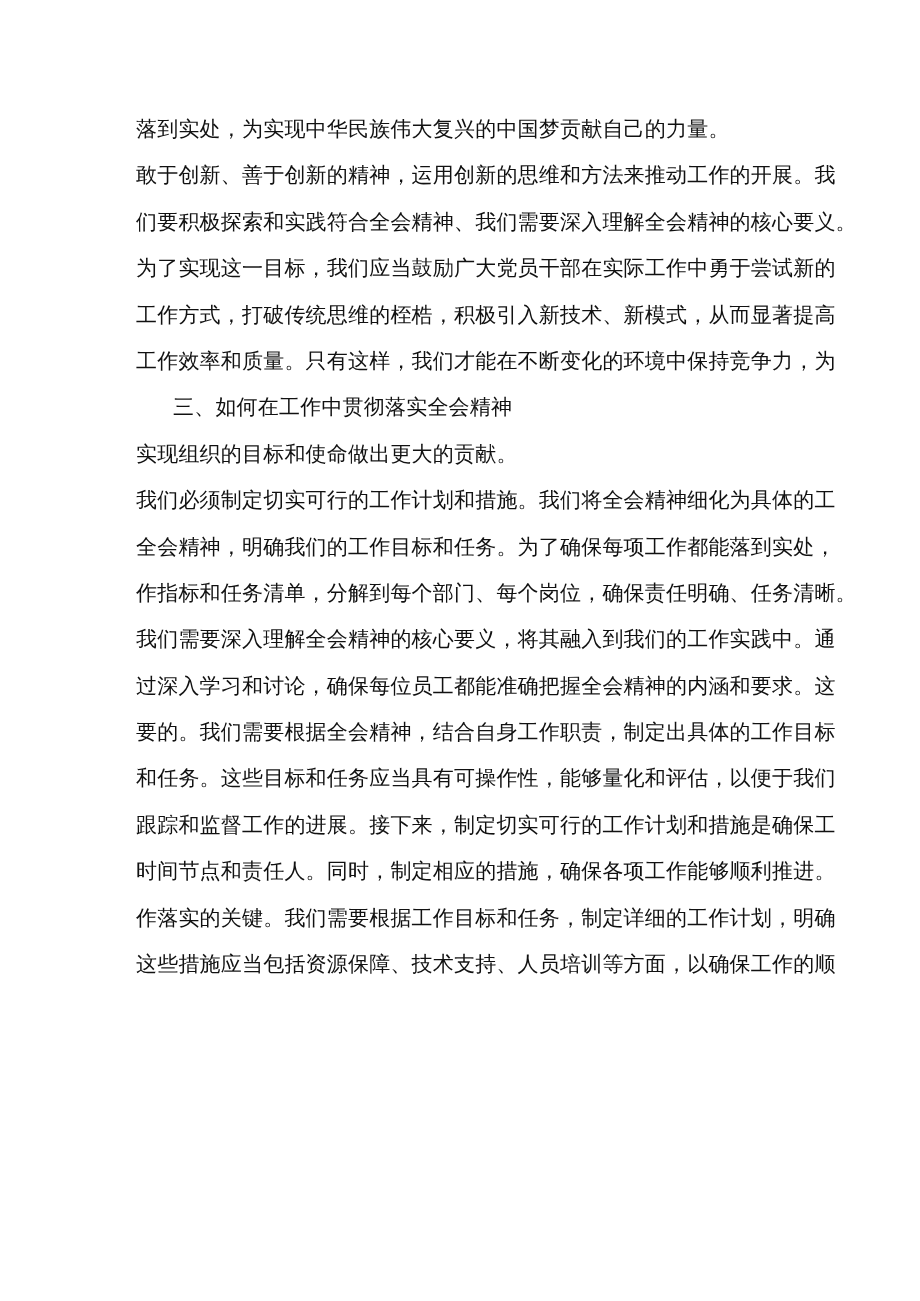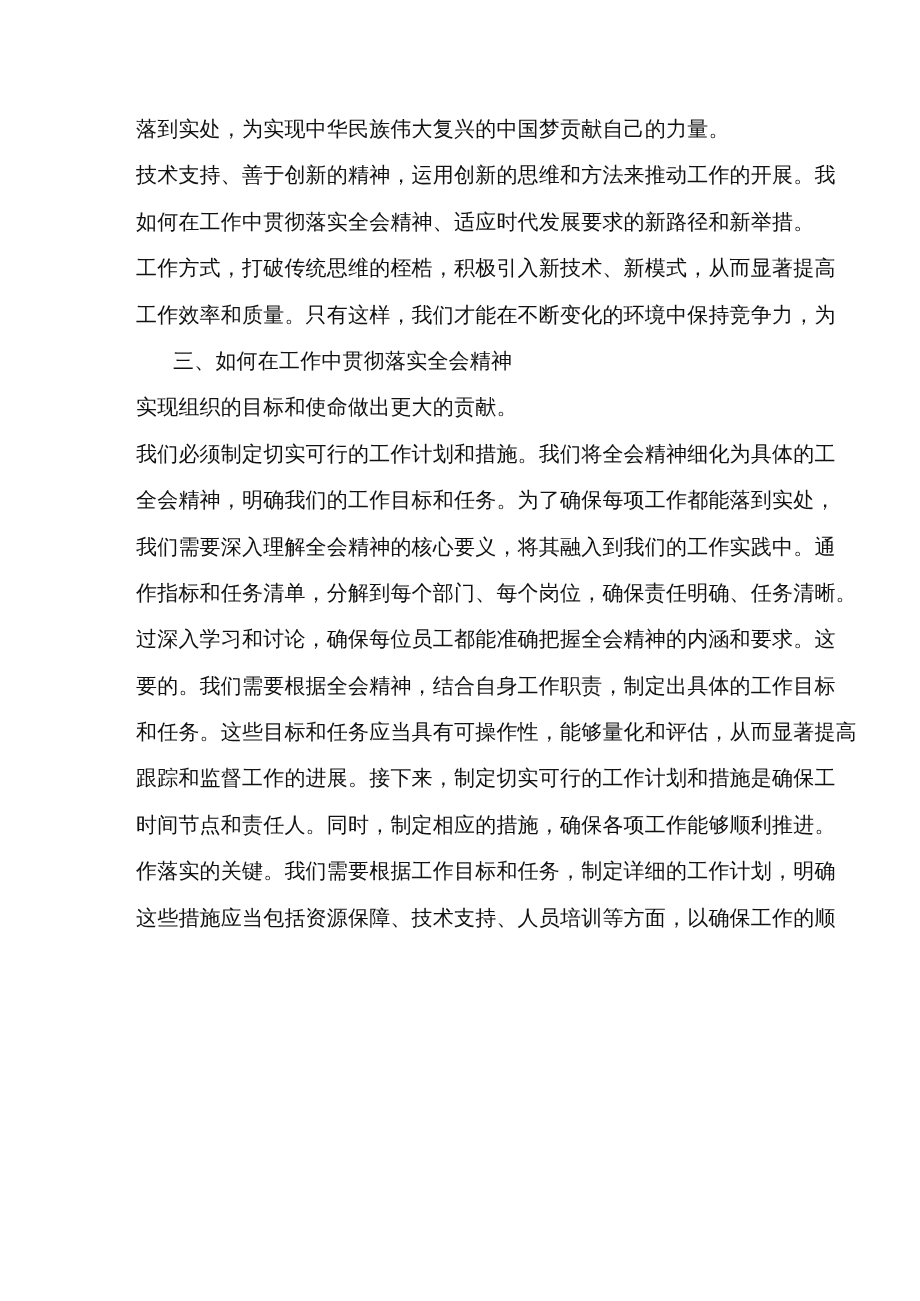--- a/index.html
+++ b/index.html
@@ -43,31 +43,32 @@
     text-align: justify;
     text-align-last: justify;
   }
 </style>
 </head>
 <body>
 
 <div class="page">
   <div class="text-block">
     <div class="line">落到实处，为实现中华民族伟大复兴的中国梦贡献自己的力量。</div>
-    <div class="line justify">技术支持、善于创新的精神，运用创新的思维和方法来推动工作的开展。我</div>
-    <div class="line justify">如何在工作中贯彻落实全会精神、适应时代发展要求的新路径和新举措。</div>
+    <div class="line justify">敢于创新、善于创新的精神，运用创新的思维和方法来推动工作的开展。我</div>
+    <div class="line justify">们要积极探索和实践符合全会精神、我们需要深入理解全会精神的核心要义。</div>
+    <div class="line justify">为了实现这一目标，我们应当鼓励广大党员干部在实际工作中勇于尝试新的</div>
     <div class="line justify">工作方式，打破传统思维的桎梏，积极引入新技术、新模式，从而显著提高</div>
     <div class="line justify">工作效率和质量。只有这样，我们才能在不断变化的环境中保持竞争力，为</div>
     <div class="line indent">三、如何在工作中贯彻落实全会精神</div>
     <div class="line">实现组织的目标和使命做出更大的贡献。</div>
     <div class="line justify">我们必须制定切实可行的工作计划和措施。我们将全会精神细化为具体的工</div>
     <div class="line justify">全会精神，明确我们的工作目标和任务。为了确保每项工作都能落到实处，</div>
+    <div class="line justify">作指标和任务清单，分解到每个部门、每个岗位，确保责任明确、任务清晰。</div>
     <div class="line justify">我们需要深入理解全会精神的核心要义，将其融入到我们的工作实践中。通</div>
-    <div class="line justify">作指标和任务清单，分解到每个部门、每个岗位，确保责任明确、任务清晰。</div>
     <div class="line justify">过深入学习和讨论，确保每位员工都能准确把握全会精神的内涵和要求。这</div>
     <div class="line justify">要的。我们需要根据全会精神，结合自身工作职责，制定出具体的工作目标</div>
-    <div class="line justify">和任务。这些目标和任务应当具有可操作性，能够量化和评估，从而显著提高</div>
+    <div class="line justify">和任务。这些目标和任务应当具有可操作性，能够量化和评估，以便于我们</div>
     <div class="line justify">跟踪和监督工作的进展。接下来，制定切实可行的工作计划和措施是确保工</div>
     <div class="line justify">时间节点和责任人。同时，制定相应的措施，确保各项工作能够顺利推进。</div>
     <div class="line justify">作落实的关键。我们需要根据工作目标和任务，制定详细的工作计划，明确</div>
     <div class="line justify">这些措施应当包括资源保障、技术支持、人员培训等方面，以确保工作的顺</div>
   </div>
 </div>
 
 </body></html>

